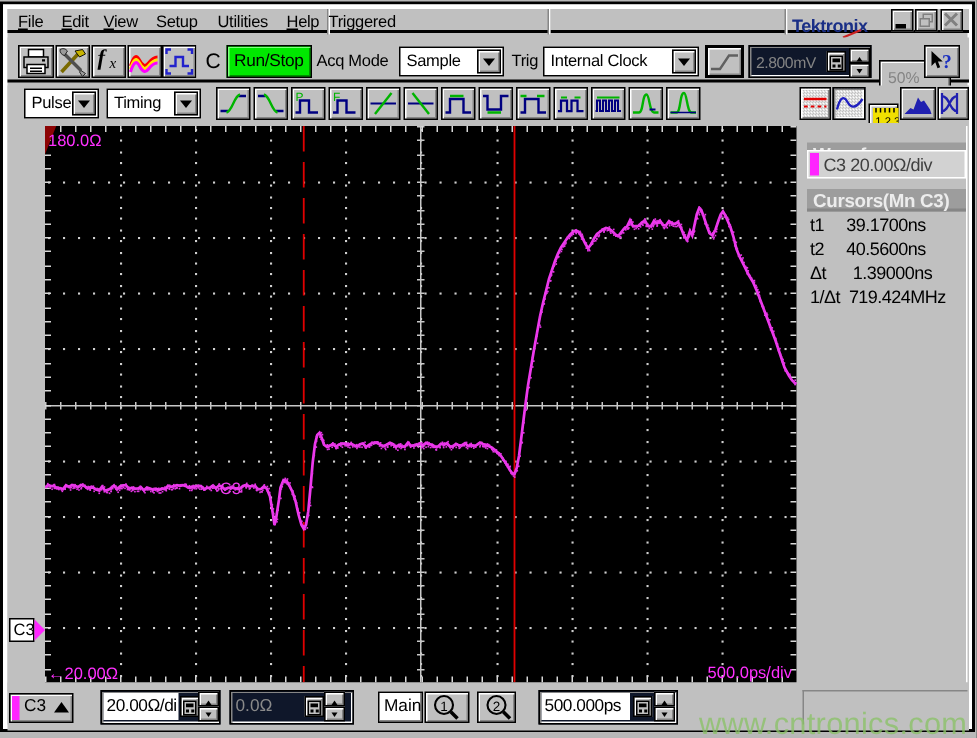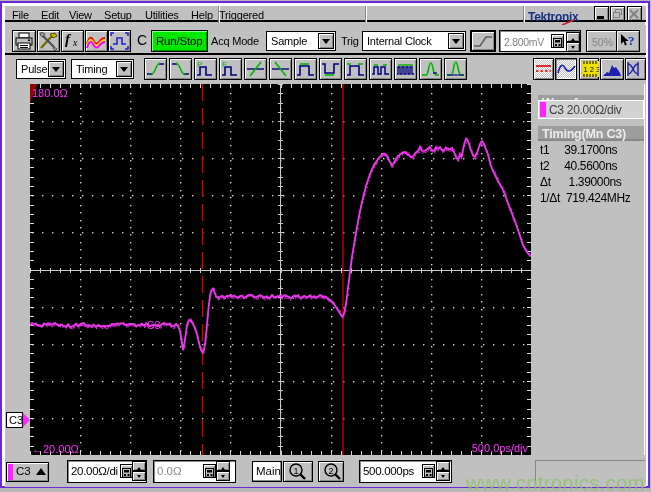--- a/index.html
+++ b/index.html
@@ -1,19 +1,19 @@
 <!DOCTYPE html>
 <html><head><meta charset="utf-8"><style>
 *{margin:0;padding:0;box-sizing:border-box;}
 html,body{width:651px;height:492px;overflow:hidden;background:#b8b8b8;font-family:"Liberation Sans",sans-serif;}
 .abs{position:absolute;}
-#win{position:absolute;left:0;top:1px;width:650px;height:487px;border:2px solid #6d28d9;background:#c0c0c0;}
+#win{position:absolute;left:0;top:1px;width:650px;height:487px;border:2px solid #000000;background:#c0c0c0;}
 #inner{position:absolute;left:0;top:0;right:0;bottom:0;border:3px solid #fff;background:#c0c0c0;}
 .btn{position:absolute;background:#c0c0c0;border:1px solid #000;box-shadow:inset 1px 1px 0 #fff,inset -1px -1px 0 #868686;}
-.sunk{position:absolute;background:#ffffff;border:1px solid #000;box-shadow:inset 1px 1px 0 #868686,inset -1px -1px 0 #fff;}
+.sunk{position:absolute;background:#0f172a;border:1px solid #000;box-shadow:inset 1px 1px 0 #868686,inset -1px -1px 0 #fff;}
 .lbl{position:absolute;font-size:11px;color:#000;white-space:nowrap;letter-spacing:-0.2px;}
 .combo{position:absolute;background:#fff;border:1px solid #000;}
 .combo .txt{position:absolute;left:4px;top:3px;font-size:11px;letter-spacing:-0.2px;color:#000;white-space:nowrap;text-align:right;}
 .carr{position:absolute;right:1px;top:1px;bottom:1px;width:16px;background:#c0c0c0;box-shadow:inset 1px 1px 0 #fff,inset -1px -1px 0 #868686;border:1px solid #000;}
 .carr:after{content:"";position:absolute;left:3px;top:5px;border:4px solid transparent;border-top:5px solid #000;}
 .spin{position:absolute;width:14px;}
 .spin div{position:absolute;left:0;width:14px;height:10px;background:#c0c0c0;border:1px solid #000;box-shadow:inset 1px 1px 0 #fff,inset -1px -1px 0 #868686;}
 .spin .up{top:0;} .spin .dn{top:10px;}
 .spin .up:after{content:"";position:absolute;left:3.5px;top:2.5px;border:2.5px solid transparent;border-bottom:3.5px solid #000;}
 .spin .dn:after{content:"";position:absolute;left:3.5px;top:3px;border:2.5px solid transparent;border-top:3.5px solid #000;}
@@ -118,21 +118,21 @@
               <rect x="1.5" y="1.5" width="8" height="9" fill="none" stroke="#000"></rect>
               <rect x="3" y="3" width="5" height="2.5" fill="#000"></rect>
               <rect x="3" y="7" width="2" height="2" fill="#000"></rect>
               <rect x="6.5" y="7" width="2" height="2" fill="#000"></rect>
             </svg></div>
     <div class="spin" style="right:0px;top:1px;">
             <div class="up"></div>
             <div class="dn"></div>
           </div>
   </div>
-  <div class="btn" style="left:581px;top:5px;width:48px;height:22px;">
+  <div class="btn" style="left:581px;top:15px;width:48px;height:22px;">
           <span class="abs" style="left:5px;top:5px;font-size:10.5px;color:#848484;">50%</span>
         </div>
   <div class="btn" style="left:611px;top:5px;width:24px;height:22px;">
     <svg width="22" height="21" viewBox="0 0 22 21">
       <path d="M4,3 L4,13 L6.5,10.5 L8,14.5 L9.8,13.8 L8.3,10 L11.5,10 Z" fill="#000"></path>
       <text x="11" y="14" font-size="13" font-weight="bold" fill="#1a2fc0" font-family="Liberation Serif">?</text>
     </svg>
   </div>
 </div>
 
@@ -201,21 +201,21 @@
             <g stroke="#e00000" stroke-width="1.6">
               <line x1="2" y1="7" x2="17" y2="7"></line>
             </g>
             <g stroke="#e00000" stroke-width="1.4" stroke-dasharray="2.5 2">
               <line x1="2" y1="12" x2="17" y2="12"></line>
             </g>
           </svg></div>
         <div class="sunk" style="left:550px;top:1px;width:22px;height:22px;background-image:repeating-conic-gradient(#ffffff 0 25%,#c0c0c0 0 50%);background-size:2px 2px;"><svg width="21" height="20">
             <path d="M2,14 Q5,2 9,9 T19,7" stroke="#2020c0" stroke-width="1.6" fill="none"></path>
           </svg></div>
-        <div class="btn" style="left:574px;top:1px;width:20px;height:22px;">
+        <div class="btn" style="left:574px;top:12px;width:20px;height:22px;">
           <div class="abs" style="left:2px;top:2px;width:17px;height:16px;background:#f0e000;"></div>
           <svg class="abs" style="left:2px;top:2px;" width="17" height="16">
             <g stroke="#000" stroke-width="1">
               <line x1="2" y1="0" x2="2" y2="3"></line>
               <line x1="5" y1="0" x2="5" y2="3"></line>
               <line x1="8" y1="0" x2="8" y2="3"></line>
               <line x1="11" y1="0" x2="11" y2="3"></line>
               <line x1="14" y1="0" x2="14" y2="3"></line>
               <line x1="2" y1="13" x2="2" y2="16"></line>
               <line x1="5" y1="13" x2="5" y2="16"></line>
@@ -2399,21 +2399,21 @@
     <span class="abs" style="left:2px;top:1px;font-size:11px;color:#000;">C3</span>
   </div>
   <div class="abs" style="left:18px;top:331px;width:0;height:0;border:7px solid transparent;border-left:7px solid #ff24ff;"></div>
 
   <div class="abs" style="left:533px;top:2px;width:107px;height:371px;background:#c0c0c0;border-right:1px solid #fff;">
     <div class="hdr" style="top:11px;height:14px;border-bottom:2px solid #000;">Waveform</div>
     <div class="abs" style="left:0px;top:16px;width:106px;height:19px;background:#d2d2d2;border:1px solid #fff;">
       <div class="abs" style="left:1px;top:1px;width:6px;height:15px;background:#ff24ff;"></div>
       <span class="abs" style="left:10px;top:2px;font-size:12px;letter-spacing:-0.3px;color:#404040;">C3 20.00Ω/div</span>
     </div>
-    <div class="hdr" style="top:42px;height:15px;border-bottom:2px solid #868686;">Timing(Mn C3)</div>
+    <div class="hdr" style="top:42px;height:15px;border-bottom:2px solid #868686;">Cursors(Mn C3)</div>
     <div class="abs" style="left:2px;top:58px;font-size:12px;letter-spacing:-0.35px;color:#000;line-height:16px;">
       <div>t1&nbsp;&nbsp;&nbsp;&nbsp;&nbsp;39.1700ns</div>
       <div>t2&nbsp;&nbsp;&nbsp;&nbsp;&nbsp;40.5600ns</div>
       <div>Δt&nbsp;&nbsp;&nbsp;&nbsp;&nbsp;&nbsp;1.39000ns</div>
       <div>1/Δt&nbsp;&nbsp;719.424MHz</div>
     </div>
   </div>
 </div>
 
 <div class="abs" style="left:0;top:449px;width:641px;height:32px;background:#c0c0c0;">

